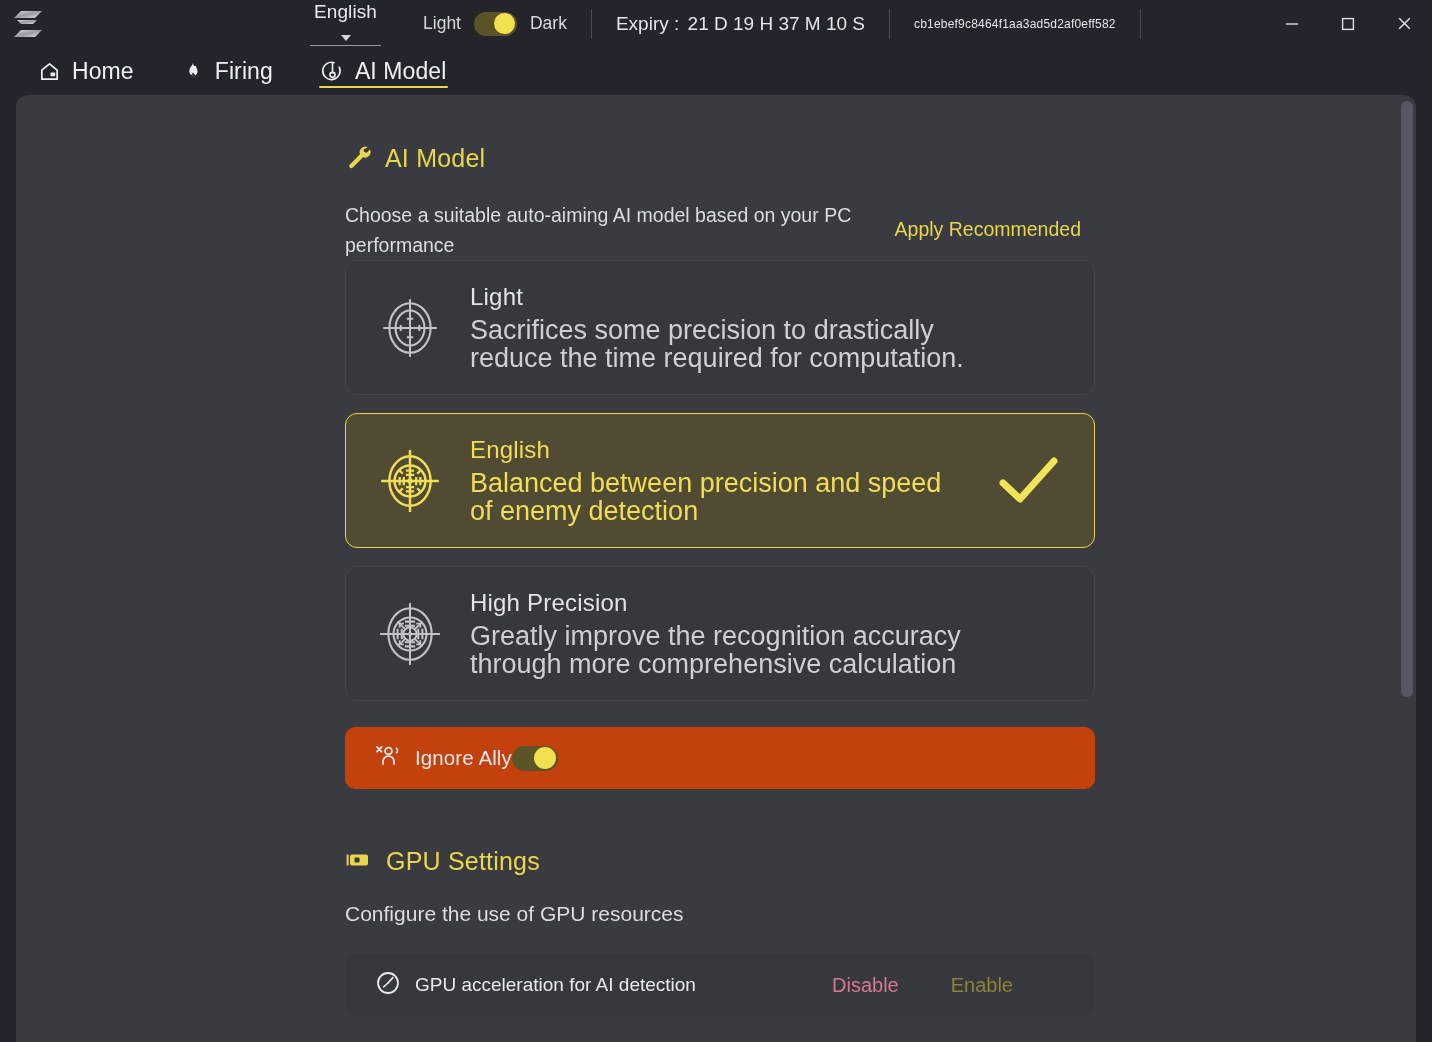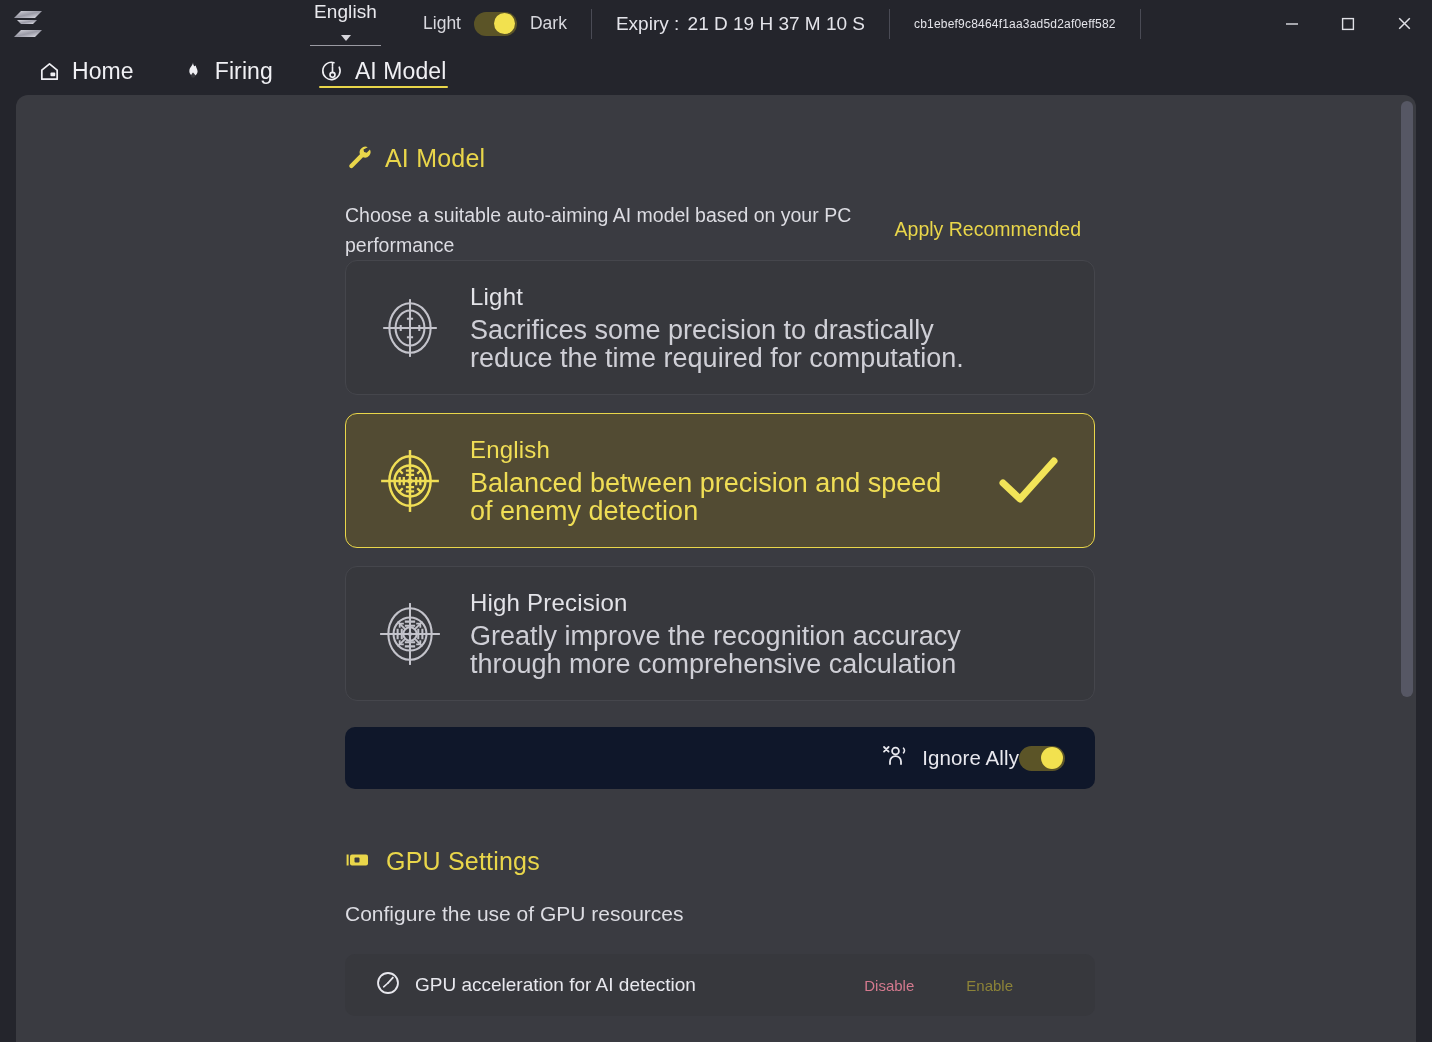--- a/index.html
+++ b/index.html
@@ -241,22 +241,22 @@
     width: 78px;
     display: flex;
     justify-content: center;
     align-items: center;
   }
 
   
   .setting-row {
     display: flex;
     align-items: center;
-    justify-content: flex-end;
-    background: #0f172a;
+    justify-content: flex-start;
+    background: #c2410c;
     border-radius: 10px;
     padding: 0 30px;
     height: 62px;
     margin-top: 26px;
   }
   .setting-left {
     display: flex;
     align-items: center;
     gap: 14px;
   }
@@ -293,21 +293,21 @@
     justify-content: space-between;
     background: #37383d;
     border-radius: 10px;
     padding: 0 30px;
     height: 62px;
   }
   .gpu-row-left { display: flex; align-items: center; gap: 14px; }
   .gpu-row-label { font-size: 19px; color: #e8e8ee; }
   .seg-group { display: flex; align-items: center; gap: 52px; margin-right: 52px; }
   .seg {
-    font-size: 15px;
+    font-size: 20px;
     cursor: pointer;
   }
   .seg.disable { color: #d4798e; }
   .seg.enable  { color: #8c8338; }
 
   
   .sbar-track {
     position: absolute;
     right: 3px; top: 4px;
     width: 12px;

